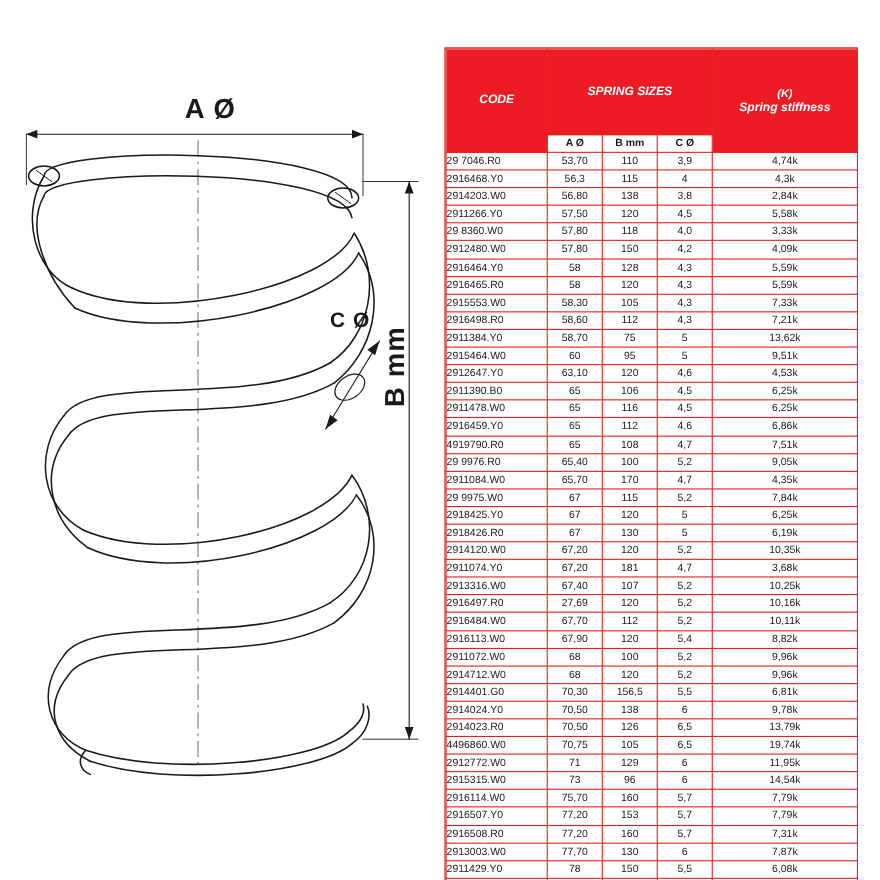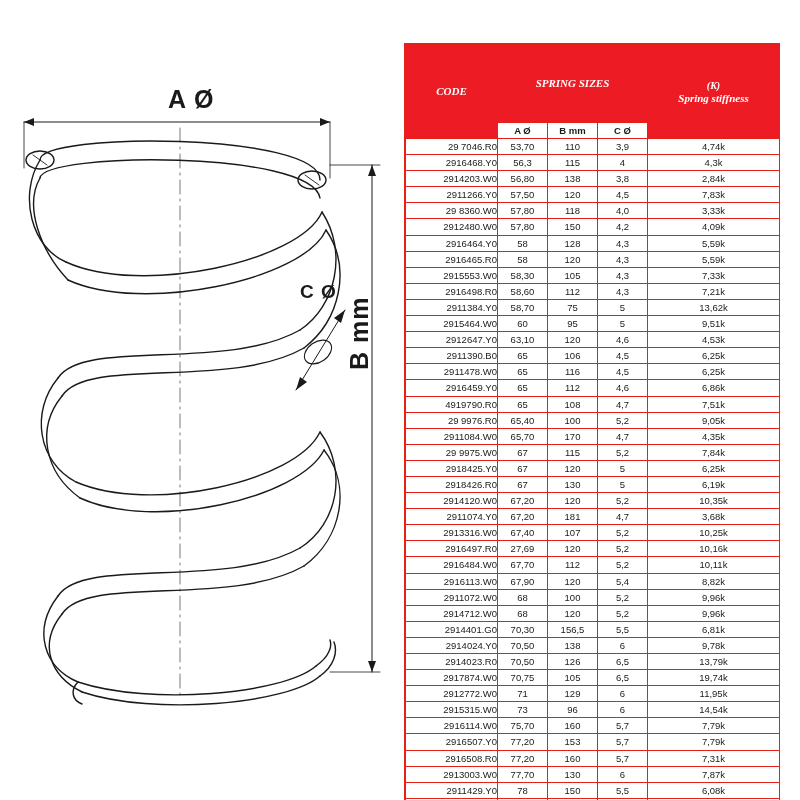--- a/index.html
+++ b/index.html
@@ -77,39 +77,39 @@
   thead th {
     background: #ed1c24;
     color: #ffffff;
     font-size: 11px;
     font-weight: bold;
     font-style: italic;
     text-align: center;
     vertical-align: middle;
     line-height: 1.15;
   }
-  .head-tall { height: 78px; font-family: Liberation Serif, serif; }
+  .head-tall { height: 78px; }
   .sub-head td {
     background: #ffffff;
     color: #1a1a1a;
     font-size: 9.5px;
     font-weight: bold;
     text-align: center;
     height: 15px;
   }
   tbody td {
     font-size: 9.5px;
     color: #1a1a1a;
     text-align: center;
     height: 15.1px;
     line-height: 15.1px;
     background: #ffffff;
   }
   tbody td.code {
-    text-align: right;
+    text-align: left;
   }
   col.c-code { width: 92px; }
   col.c-a    { width: 50px; }
   col.c-b    { width: 50px; }
   col.c-c    { width: 50px; }
   col.c-k    { width: 132px; }
   .k-title-small { font-size: 10px; }
 </style>
 </head>
 <body>
@@ -230,21 +230,21 @@
             <td>56,80</td>
             <td>138</td>
             <td>3,8</td>
             <td>2,84k</td>
           </tr>
           <tr>
             <td class="code">2911266.Y0</td>
             <td>57,50</td>
             <td>120</td>
             <td>4,5</td>
-            <td>7,83k</td>
+            <td>5,58k</td>
           </tr>
           <tr>
             <td class="code">29 8360.W0</td>
             <td>57,80</td>
             <td>118</td>
             <td>4,0</td>
             <td>3,33k</td>
           </tr>
           <tr>
             <td class="code">2912480.W0</td>
@@ -436,21 +436,21 @@
             <td>9,78k</td>
           </tr>
           <tr>
             <td class="code">2914023.R0</td>
             <td>70,50</td>
             <td>126</td>
             <td>6,5</td>
             <td>13,79k</td>
           </tr>
           <tr>
-            <td class="code">2917874.W0</td>
+            <td class="code">4496860.W0</td>
             <td>70,75</td>
             <td>105</td>
             <td>6,5</td>
             <td>19,74k</td>
           </tr>
           <tr>
             <td class="code">2912772.W0</td>
             <td>71</td>
             <td>129</td>
             <td>6</td>

